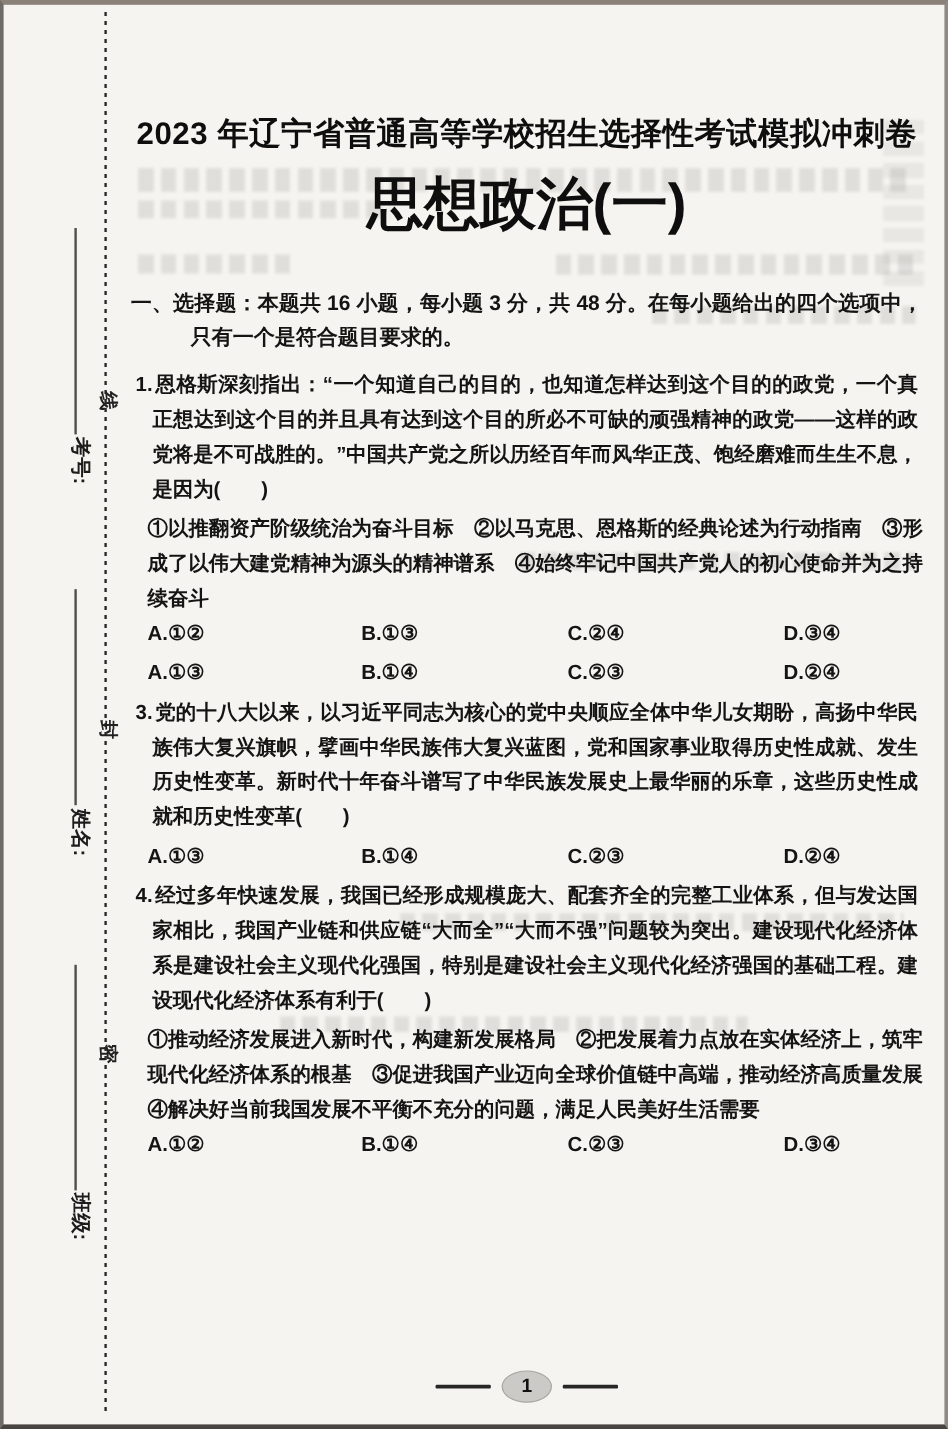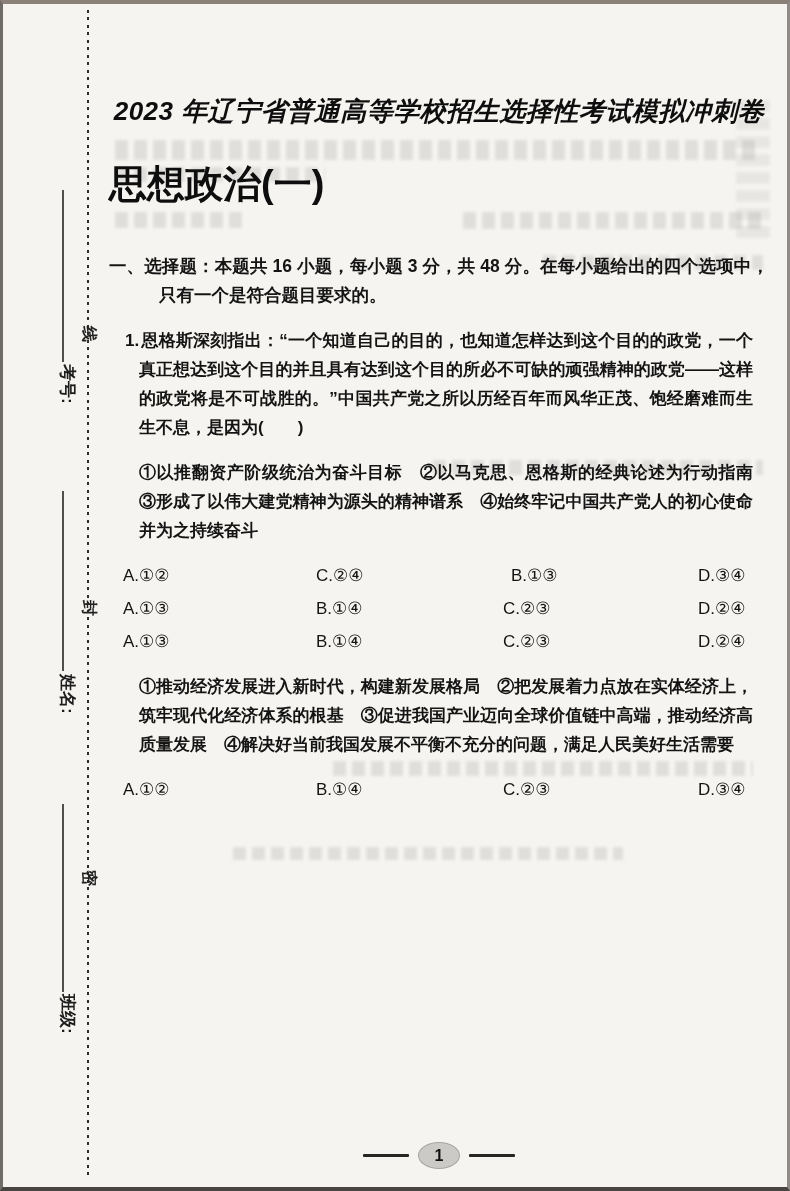--- a/index.html
+++ b/index.html
@@ -36,35 +36,35 @@
     text-align:center; transform:rotate(90deg);
     font-size:16px; font-weight:700; color:#222;
   }
   .seal-char.c1{top:320px;}
   .seal-char.c2{top:594px;}
   .seal-char.c3{top:864px;}
   
   .content{position:absolute; left:106px; top:84px; width:660px;}
   .title{
     margin:6px 0 0; text-align:center; font-size:26px; line-height:34px;
-    font-weight:700; letter-spacing:0.5px; color:#0e0e0e;font-style:italic;
+    font-weight:700; letter-spacing:0.5px; color:#0e0e0e;
   }
   .subtitle{
-    margin:30px 0 0; text-align:left; font-size:38px; line-height:52px;
+    margin:16px 0 0; text-align:center; font-size:47px; line-height:52px;
     font-weight:700; color:#0e0e0e;
   }
   .section-heading{
     margin:42px 0 10px; font-size:17.5px; font-weight:700; line-height:29px;
     text-align:justify; padding-left:50px; text-indent:-50px;
   }
   .question{margin-top:4px; font-size:17px; font-weight:600; line-height:29px;}
-  .q-stem{margin:16px; padding-left:14px; text-indent:-14px; text-align:justify;}
+  .q-stem{margin:4px; padding-left:14px; text-indent:-14px; text-align:justify;}
   .q-num{margin-right:2px;}
-  .q-items{margin:16px; padding-left:14px; text-align:justify;}
-  .q-opts{margin:0; padding-left:14px; display:flex; font-weight:400;gap:15px;}
+  .q-items{margin:0; padding-left:14px; text-align:justify;}
+  .q-opts{margin:0; padding-left:14px; display:flex; font-weight:700;}
   .opt{flex:0 0 auto;}
   .opt.a{width:178px;} .opt.b{width:172px;} .opt.c{width:180px;} .opt.d{flex:1;}
   
   .footer{
     position:absolute; left:106px; top:1138px; width:660px;
     display:flex; justify-content:center; align-items:center; gap:9px;
   }
   .footer-dash{width:46px; height:3px; background:#262624; border-radius:1px;}
   .page-oval{
     width:40px; height:25px; border-radius:50%;
@@ -115,45 +115,47 @@
     <h1 class="title">2023 年辽宁省普通高等学校招生选择性考试模拟冲刺卷</h1>
     <h2 class="subtitle">思想政治(一)</h2>
 
     <p class="section-heading">一、选择题：本题共 16 小题，每小题 3 分，共 48 分。在每小题给出的四个选项中，只有一个是符合题目要求的。</p>
 
     <div class="question">
       <p class="q-stem"><span class="q-num">1.</span><span>恩格斯深刻指出：“一个知道自己的目的，也知道怎样达到这个目的的政党，一个真正想达到这个目的并且具有达到这个目的所必不可缺的顽强精神的政党——这样的政党将是不可战胜的。”中国共产党之所以历经百年而风华正茂、饱经磨难而生生不息，是因为(　　)</span></p>
       <p class="q-items">①以推翻资产阶级统治为奋斗目标　②以马克思、恩格斯的经典论述为行动指南　③形成了以伟大建党精神为源头的精神谱系　④始终牢记中国共产党人的初心使命并为之持续奋斗</p>
       <p class="q-opts">
         <span class="opt a">A.①②</span>
+        <span class="opt b">B.①③</span>
         <span class="opt c">C.②④</span>
-        <span class="opt b">B.①③</span>
         <span class="opt d">D.③④</span>
       </p>
     </div>
 
     <div class="question">
       <p class="q-opts">
         <span class="opt a">A.①③</span>
         <span class="opt b">B.①④</span>
         <span class="opt c">C.②③</span>
         <span class="opt d">D.②④</span>
       </p>
     </div>
 
     <div class="question">
+      <p class="q-stem"><span class="q-num">3.</span><span>党的十八大以来，以习近平同志为核心的党中央顺应全体中华儿女期盼，高扬中华民族伟大复兴旗帜，擘画中华民族伟大复兴蓝图，党和国家事业取得历史性成就、发生历史性变革。新时代十年奋斗谱写了中华民族发展史上最华丽的乐章，这些历史性成就和历史性变革(　　)</span></p>
       <p class="q-opts">
         <span class="opt a">A.①③</span>
         <span class="opt b">B.①④</span>
         <span class="opt c">C.②③</span>
         <span class="opt d">D.②④</span>
       </p>
     </div>
 
     <div class="question">
+      <p class="q-stem"><span class="q-num">4.</span><span>经过多年快速发展，我国已经形成规模庞大、配套齐全的完整工业体系，但与发达国家相比，我国产业链和供应链“大而全”“大而不强”问题较为突出。建设现代化经济体系是建设社会主义现代化强国，特别是建设社会主义现代化经济强国的基础工程。建设现代化经济体系有利于(　　)</span></p>
       <p class="q-items">①推动经济发展进入新时代，构建新发展格局　②把发展着力点放在实体经济上，筑牢现代化经济体系的根基　③促进我国产业迈向全球价值链中高端，推动经济高质量发展　④解决好当前我国发展不平衡不充分的问题，满足人民美好生活需要</p>
       <p class="q-opts">
         <span class="opt a">A.①②</span>
         <span class="opt b">B.①④</span>
         <span class="opt c">C.②③</span>
         <span class="opt d">D.③④</span>
       </p>
     </div>
   </div>
 

